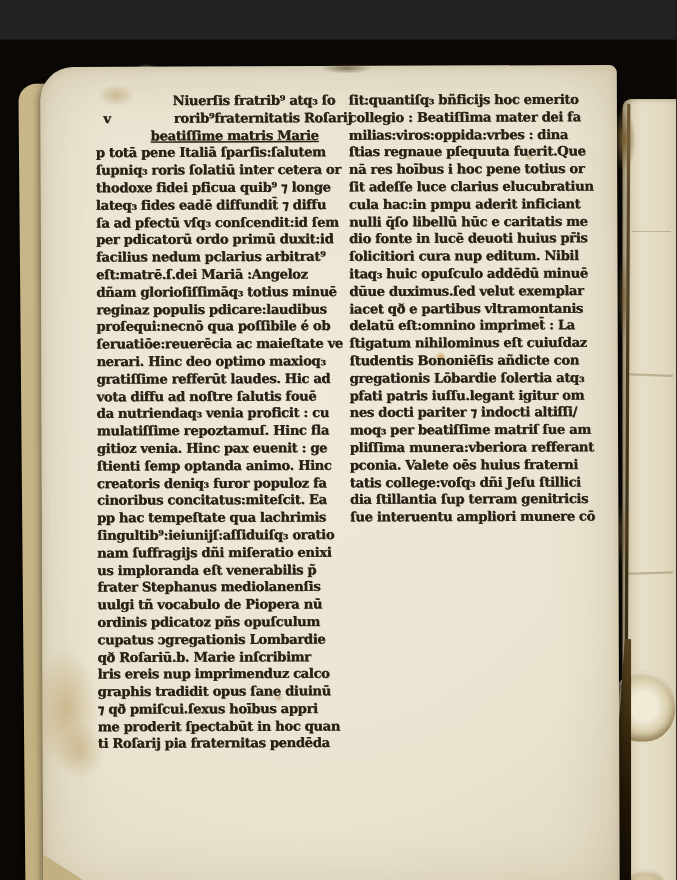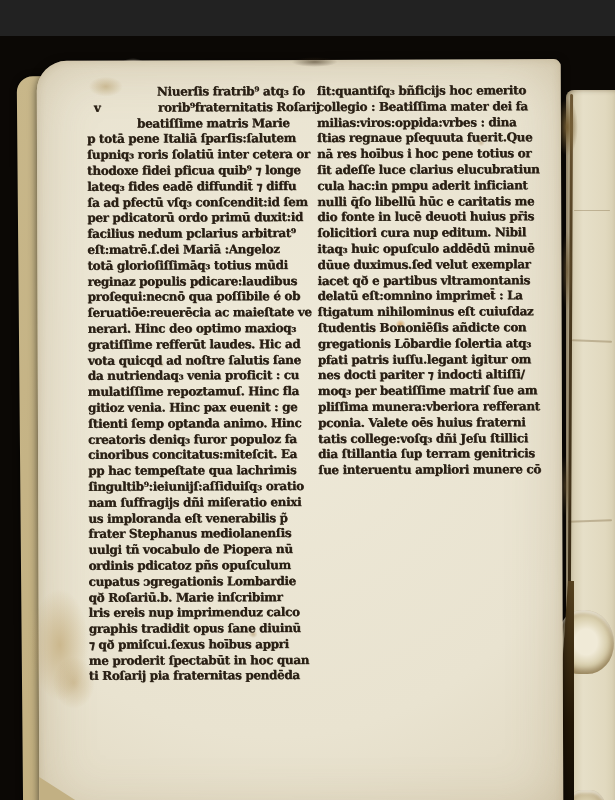--- a/index.html
+++ b/index.html
@@ -82,21 +82,21 @@
     position:absolute; top:24px; width:233px; color:var(--ink);
     font-weight:bold; font-size:12px; line-height:15.8px;
     letter-spacing:-0.35px;
     text-shadow:0.45px 0.28px 0 rgba(42,32,21,.8);
   }
   .col-left{left:50px;}
   .col-right{left:280px;}
   .line{height:15.8px; white-space:nowrap;}
   .col-left .line:nth-child(1){padding-left:70px;}
   .col-left .line:nth-child(2){padding-left:36px;text-align:right;}
-  .col-left .line:nth-child(3){padding-left:50px;}
+  .col-left .line:nth-child(3){padding-left:50px;text-decoration:underline;}
   .guide{
     position:absolute; left:57px; top:40px; color:var(--ink);
     font-weight:bold; font-size:12px; text-shadow:0.45px 0.28px 0 rgba(42,32,21,.8);
   }
 </style>
 </head>
 <body>
 
 <div class="stage">
 
@@ -134,27 +134,27 @@
         <div class="line">rorib⁹fraternitatis Roſarij</div>
         <div class="line">beatiſſime matris Marie</div>
         <div class="line">p totā pene Italiā ſparſis:ſalutem</div>
         <div class="line">ſupniq₃ roris ſolatiū inter cetera or</div>
         <div class="line">thodoxe fidei pficua quib⁹ ⁊ longe</div>
         <div class="line">lateq₃ fides eadē diffundit̄ ⁊ diffu</div>
         <div class="line">ſa ad pfectū vſq₃ conſcendit:id ſem</div>
         <div class="line">per pdicatorū ordo primū duxit:id</div>
         <div class="line">facilius nedum pclarius arbitrat⁹</div>
         <div class="line">eſt:matrē.ſ.dei Mariā :Angeloz</div>
-        <div class="line">totā glorioſiſſimāq₃ totius mūdi</div>
+        <div class="line">dñam glorioſiſſimāq₃ totius minuē</div>
         <div class="line">reginaz populis pdicare:laudibus</div>
         <div class="line">proſequi:necnō qua poſſibile é ob</div>
         <div class="line">ſeruatiōe:reuerēcia ac maieſtate ve</div>
         <div class="line">nerari. Hinc deo optimo maxioq₃</div>
         <div class="line">gratiſſime refferūt laudes. Hic ad</div>
-        <div class="line">vota quicqd ad noſtre ſalutis ſane</div>
+        <div class="line">vota diffu ad noſtre ſalutis fouē</div>
         <div class="line">da nutriendaq₃ venia proficit : cu</div>
         <div class="line">mulatiſſime repoztamuſ. Hinc fla</div>
         <div class="line">gitioz venia. Hinc pax euenit : ge</div>
         <div class="line">ſtienti ſemp optanda animo. Hinc</div>
         <div class="line">creatoris deniq₃ furor populoz fa</div>
         <div class="line">cinoribus concitatus:miteſcit. Ea</div>
         <div class="line">pp hac tempeſtate qua lachrimis</div>
         <div class="line">ſingultib⁹:ieiunijſ:aſſiduiſq₃ oratio</div>
         <div class="line">nam ſuffragijs dñi miſeratio enixi</div>
         <div class="line">us imploranda eſt venerabilis p̃</div>

